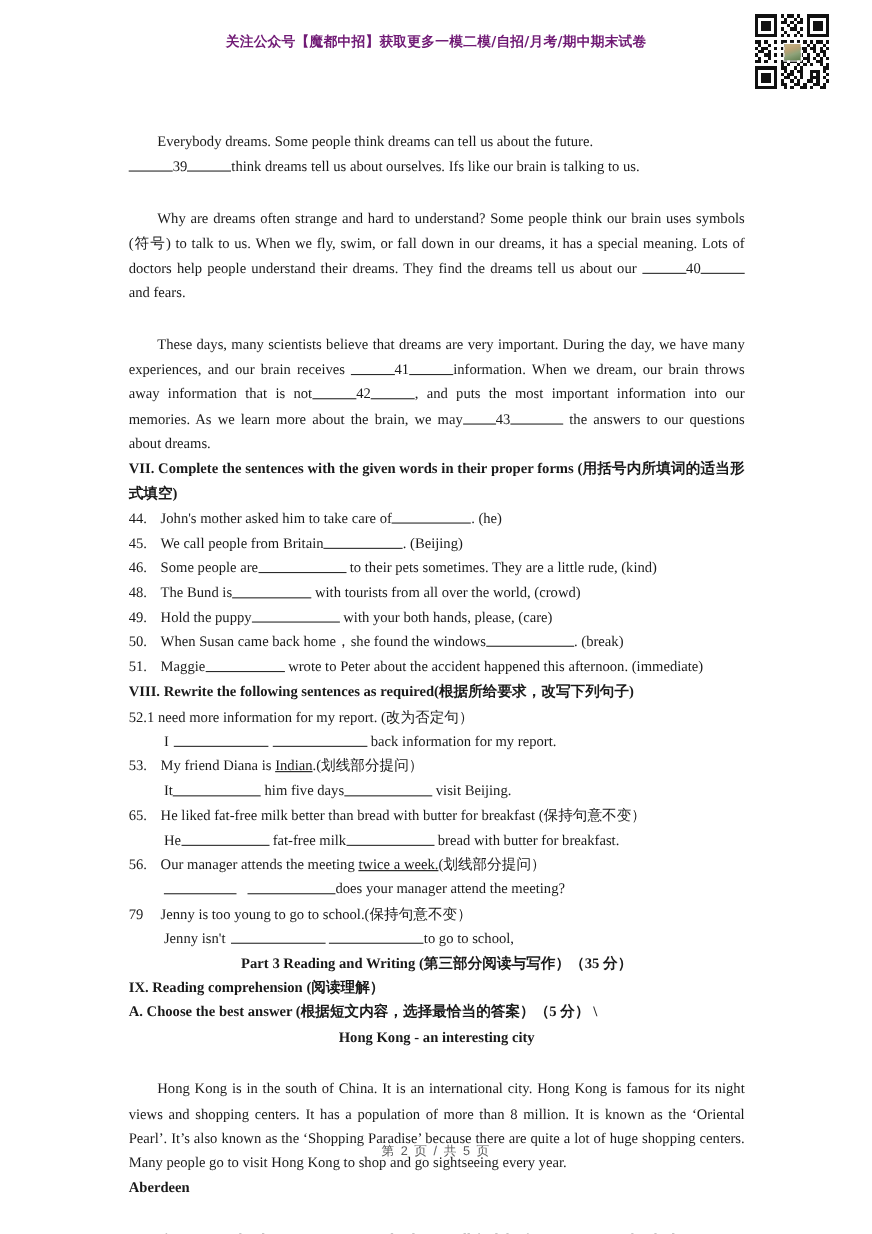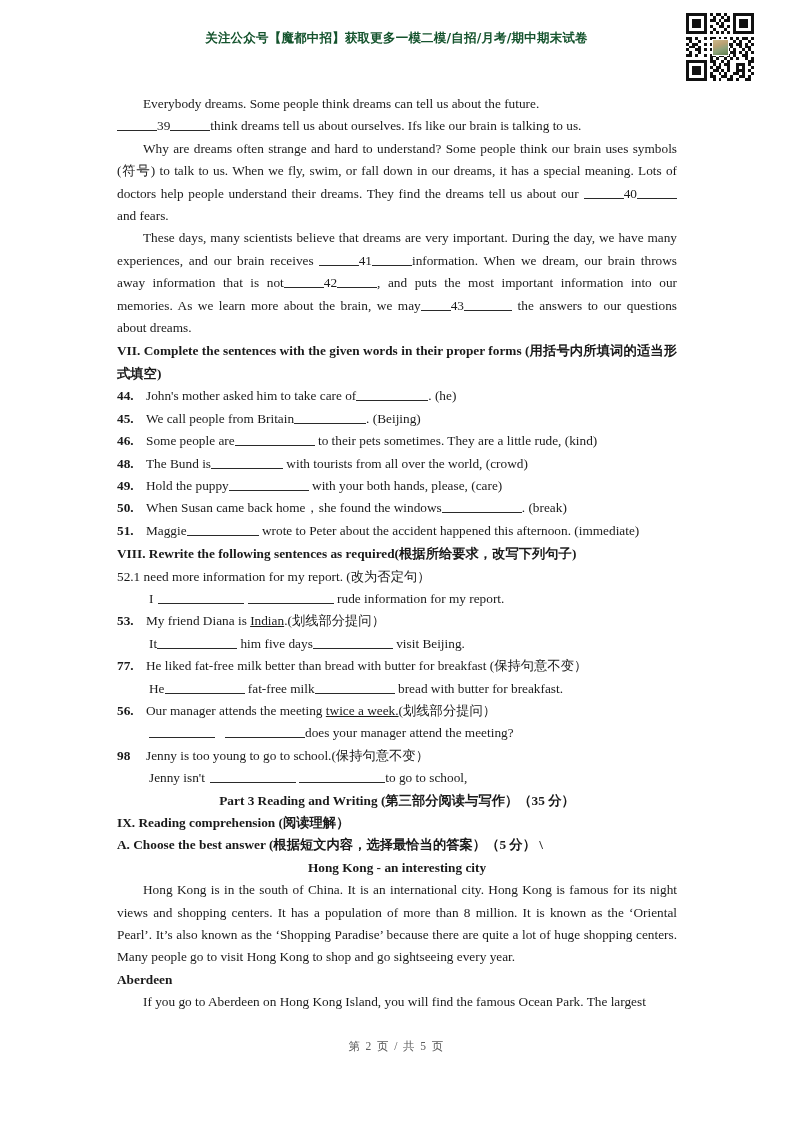--- a/index.html
+++ b/index.html
@@ -19,21 +19,21 @@
   
   #promo-banner {
     position: absolute;
     left: 0;
     top: 30px;
     width: 793px;
     text-align: center;
     font-family: "DejaVu Sans", sans-serif;
     font-size: 12.5px;
     font-weight: bold;
-    color: #14532d;
+    color: #701a75;
     letter-spacing: .2px;
   }
 
   
   #qr-wrap {
     position: absolute;
     left: 683px;
     top: 10px;
     width: 74px;
     height: 74px;
@@ -56,21 +56,21 @@
   #doc {
     position: absolute;
     left: 117px;
     top: 93px;
     width: 560px;
     font-size: 13.3px;
     line-height: 22.4px;
   }
 
   .p  { text-align: justify; text-justify: inter-word; margin: 0; }
-  .ind { text-indent: 26px; }
+  .ind { text-indent: 26px; margin-top: 25px; }
   .bold { font-weight: bold; }
   .u { text-decoration: underline; }
   .ctr { text-align: center; }
 
   
   .bl {
     display: inline-block;
     border-bottom: 1px solid #2a2a2a;
     vertical-align: baseline;
     height: 0.95em;
@@ -88,39 +88,38 @@
   .bl.gapl { margin-left: 5px; }
 
   
   .item {
     display: flex;
     align-items: flex-start;
   }
   .item > .num {
     flex: 0 0 auto;
     min-width: 29px;
-    font-weight: bold;
   }
   .item > .txt {
     flex: 1 1 auto;
   }
   .sub {
     padding-left: 32px;
   }
 
   .sec-head { margin-top: 1px; font-weight: bold; }
 
   
   #footer {
     position: absolute;
     left: 0;
     top: 1039px;
     width: 793px;
     text-align: center;
-    font-family: Liberation Serif, serif;
+    font-family: Liberation Sans, sans-serif;
     font-size: 11.5px;
     color: #5a5a5a;
     letter-spacing: 1.4px;
   }
 </style>
 </head>
 <body>
 
 <div id="promo-banner">关注公众号【魔都中招】获取更多一模二模/自招/月考/期中期末试卷</div>
 
@@ -319,43 +318,43 @@
   </div>
 
   <div class="item">
     <span class="num">51.</span>
     <span class="txt"><span>Maggie</span><span class="bl w72"></span><span> wrote to Peter about the accident happened this afternoon. (immediate)</span></span>
   </div>
 
   <p class="p sec-head"><span>VIII. Rewrite the following sentences as required(根据所给要求，改写下列句子)</span></p>
 
   <p class="p"><span>52.1</span> <span>need more information for my report. (改为否定句）</span></p>
-  <p class="p sub"><span>I</span><span class="bl w86 gapl"></span> <span class="bl w86"></span> <span>rude information for my report.</span></p>
+  <p class="p sub"><span>I</span><span class="bl w86 gapl"></span> <span class="bl w86"></span> <span>back information for my report.</span></p>
 
   <div class="item">
     <span class="num">53.</span>
     <span class="txt"><span>My friend Diana is </span><span class="u">Indian</span><span>.(划线部分提问）</span></span>
   </div>
 
   <p class="p sub"><span>It</span><span class="bl w80"></span> <span>him five days</span><span class="bl w80"></span> <span>visit Beijing.</span></p>
 
   <div class="item">
-    <span class="num">77.</span>
+    <span class="num">65.</span>
     <span class="txt">He liked fat-free milk better than bread with butter for breakfast (保持句意不变）</span>
   </div>
   <p class="p sub"><span>He</span><span class="bl w80"></span> <span>fat-free milk</span><span class="bl w80"></span> <span>bread with butter for breakfast.</span></p>
 
   <div class="item">
     <span class="num">56.</span>
     <span class="txt"><span>Our manager attends the meeting </span><span class="u">twice a week.</span><span>(划线部分提问）</span></span>
   </div>
   <p class="p sub"><span class="bl w66"></span> &nbsp;&nbsp;<span class="bl w80"></span><span>does your manager attend the meeting?</span></p>
 
   <div class="item">
-    <span class="num">98</span>
+    <span class="num">79</span>
     <span class="txt">Jenny is too young to go to school.(保持句意不变）</span>
   </div>
   <p class="p sub"><span>Jenny isn't</span><span class="bl w86 gapl"></span> <span class="bl w86"></span><span>to go to school,</span></p>
 
   <p class="p ctr bold">Part 3 Reading and Writing (第三部分阅读与写作）（35 分）</p>
   <p class="p bold">IX. Reading comprehension (阅读理解）</p>
   <p class="p bold">A. Choose the best answer (根据短文内容，选择最恰当的答案）（5 分）    \</p>
   <p class="p ctr bold">Hong Kong - an interesting city</p>
   <p class="p ind">Hong Kong is in the south of China. It is an international city. Hong Kong is famous for its night views and shopping centers. It has a population of more than 8 million. It is known as the ‘Oriental Pearl’. It’s also known as the ‘Shopping Paradise’ because there are quite a lot of huge shopping centers. Many people go to visit Hong Kong to shop and go sightseeing every year.</p>
   <p class="p bold">Aberdeen</p>

